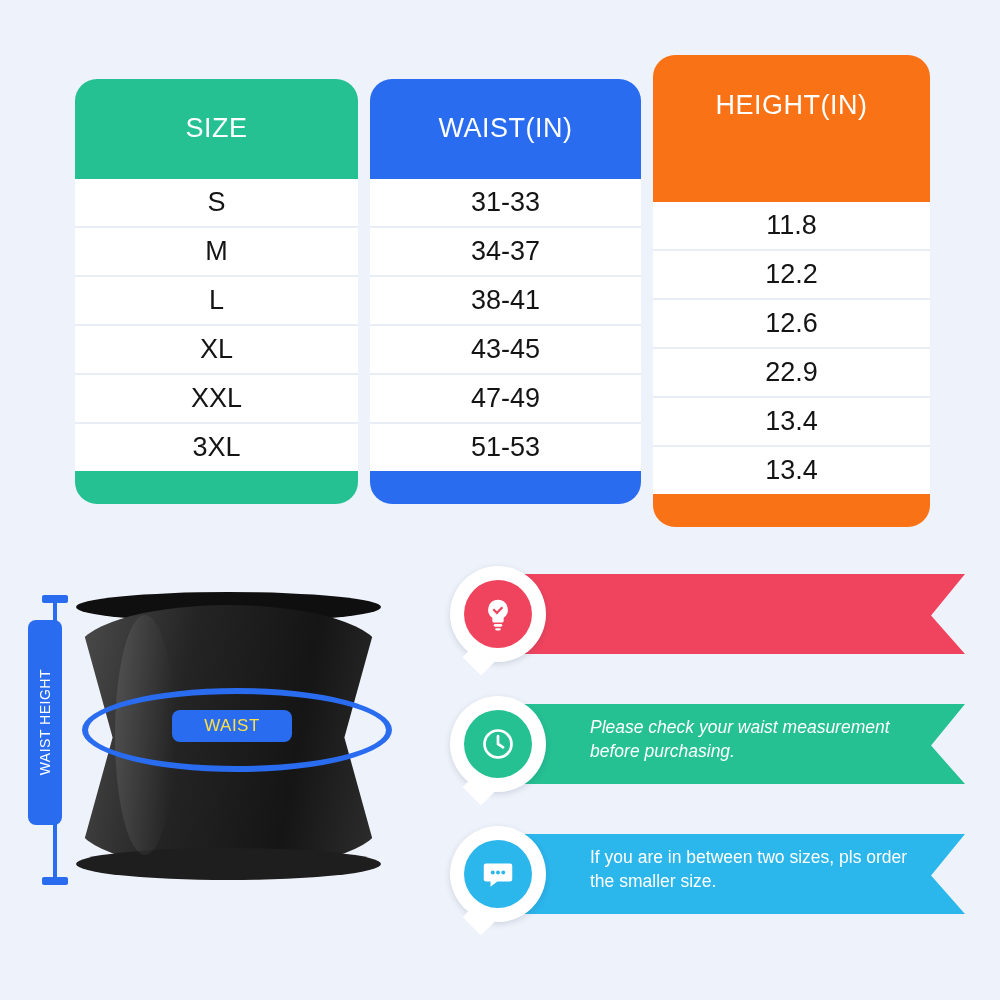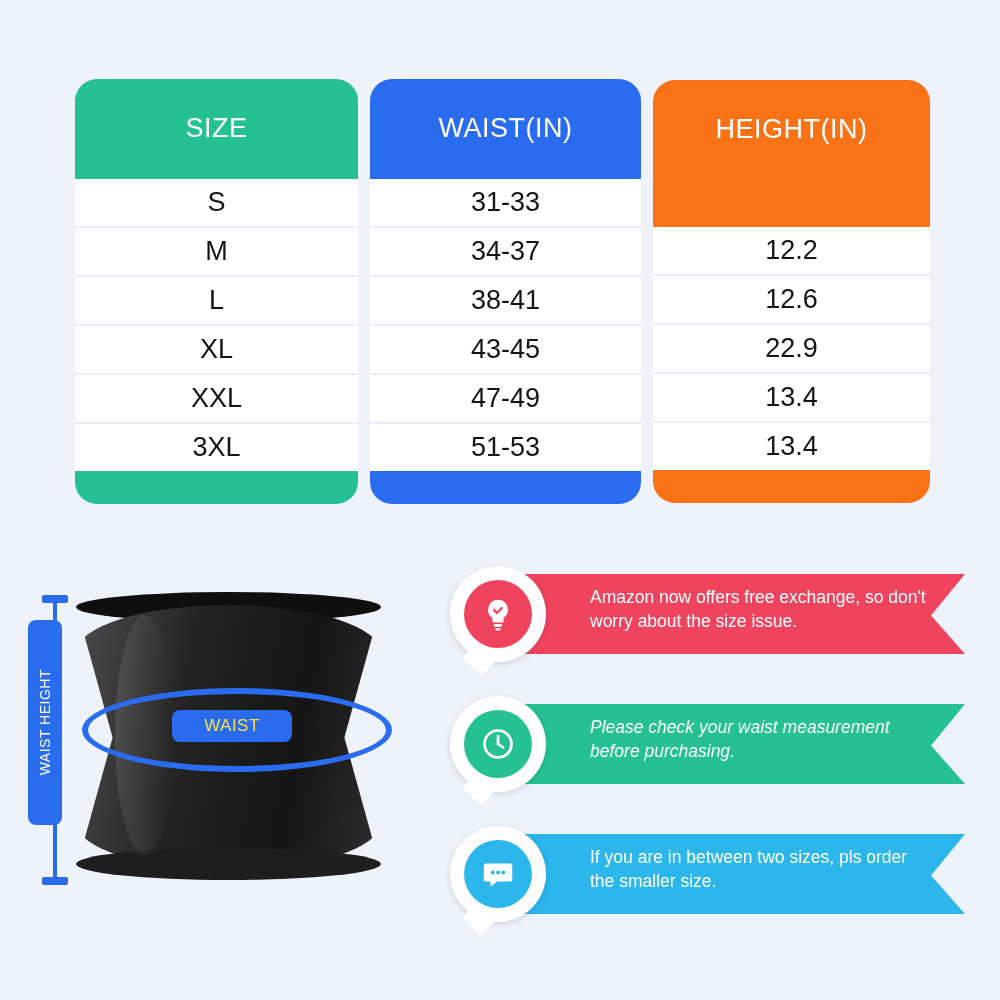--- a/index.html
+++ b/index.html
@@ -282,20 +282,21 @@
       <div class="cell">38-41</div>
       <div class="cell">43-45</div>
       <div class="cell">47-49</div>
       <div class="cell">51-53</div>
     </div>
   </div>
 
   <div class="col height">
     <div class="col-head">HEIGHT(IN)</div>
     <div class="col-body">
+      <div class="cell">11.8</div>
       <div class="cell">12.2</div>
       <div class="cell">12.6</div>
       <div class="cell">22.9</div>
       <div class="cell">13.4</div>
       <div class="cell">13.4</div>
     </div>
   </div>
 
 </div>
 
@@ -314,21 +315,20 @@
   </div>
   <div class="height-label">
     <span>WAIST HEIGHT</span>
   </div>
 </div>
 
 <div class="notes">
 
   <div class="note n1">
     <div class="ribbon"></div>
-    <div class="text">Amazon now offers free exchange, so don't worry about the size issue.</div>
     <div class="bubble">
       <div class="disc">
         <svg width="34" height="34" viewBox="0 0 24 24" aria-hidden="true">
           <path fill="#ffffff" d="M12 2a7 7 0 0 0-4 12.7V17a1 1 0 0 0 1 1h6a1 1 0 0 0 1-1v-2.3A7 7 0 0 0 12 2z"></path>
           <rect x="9" y="19" width="6" height="2" rx="1" fill="#ffffff"></rect>
           <rect x="10" y="22" width="4" height="1.6" rx="0.8" fill="#ffffff"></rect>
           <path fill="#f0445e" d="M9.2 8.1l2 2 3.4-3.4 1.1 1.1-4.5 4.5-3.1-3.1z"></path>
         </svg>
       </div>
     </div>

